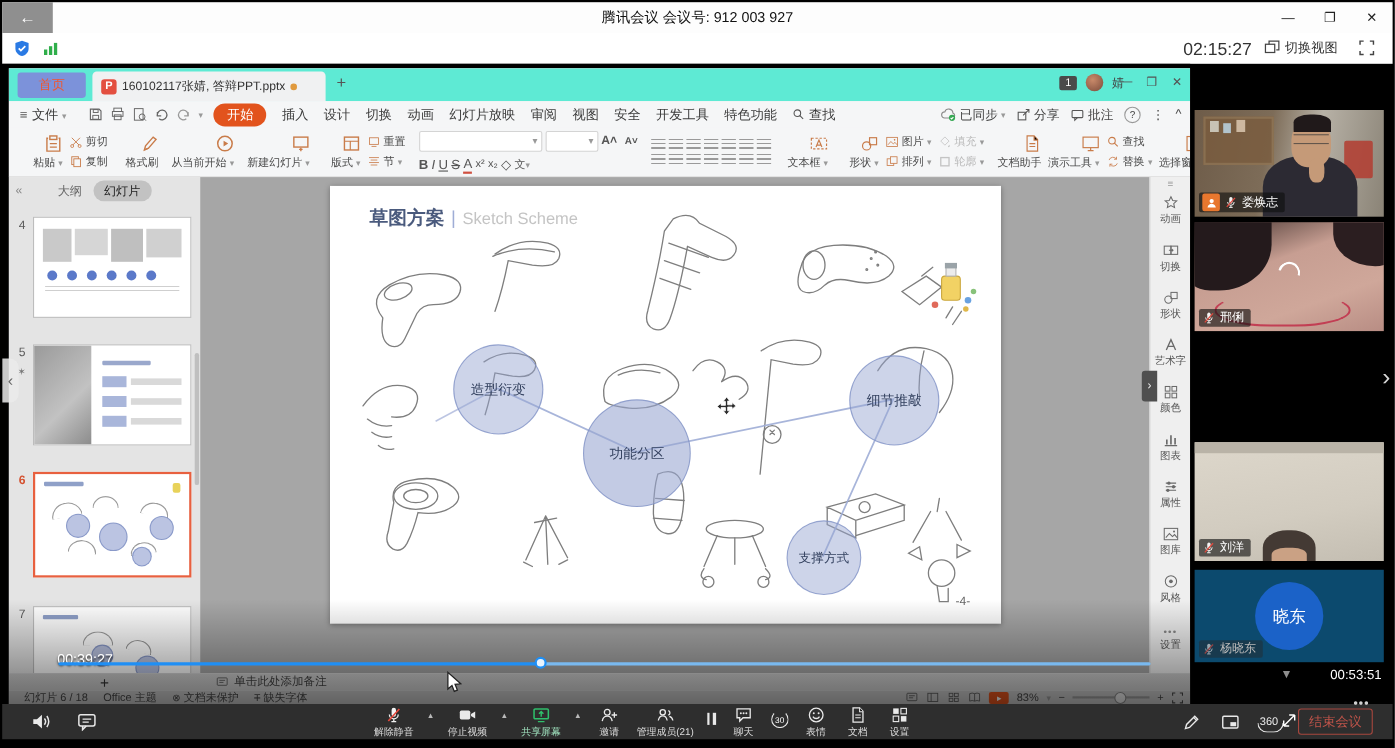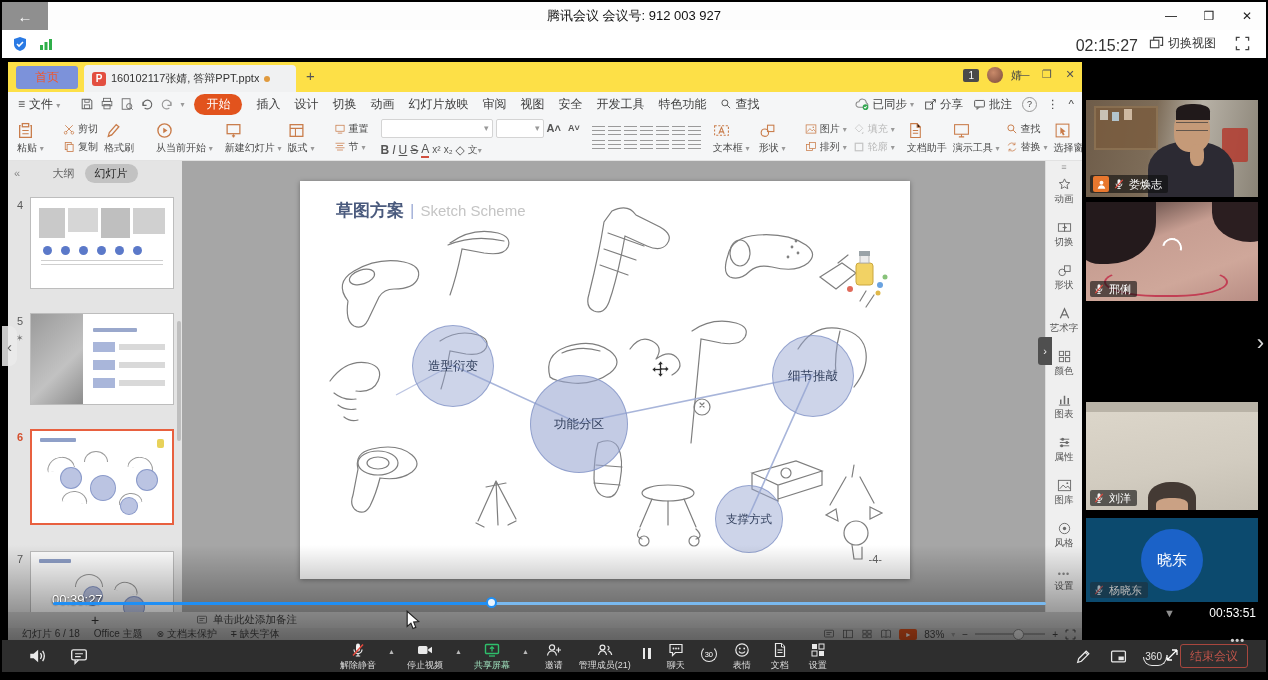--- a/index.html
+++ b/index.html
@@ -16,21 +16,21 @@
   
   #infobar{position:absolute;top:30px;left:2px;right:2px;height:28px;background:#ffffff}
   #infobar .lefticons{position:absolute;left:10px;top:6px;display:flex;gap:10px;align-items:center}
   #meet-timer{position:absolute;right:128px;top:7px;font-size:16px;color:#333}
   #switch-view{position:absolute;right:50px;top:5px;display:flex;gap:4px;align-items:center;font-size:12px;color:#333}
   #fullscreen-btn{position:absolute;right:16px;top:6px}
   
   #share{position:absolute;top:58px;left:2px;width:1080px;height:582px;background:#000;overflow:hidden}
   #wps{position:absolute;left:6px;top:4px;width:1074px;height:578px;background:#f5f6f7;overflow:hidden}
   
-  #wtabs{position:absolute;left:0;top:0;right:0;height:30px;background:#fde047}
+  #wtabs{position:absolute;left:0;top:0;right:0;height:30px;background:#5eead4}
   #home-tab{position:absolute;left:8px;top:4px;width:62px;height:23px;background:#7c92da;border-radius:3px;
             color:#f0572e;font-size:12px;display:flex;align-items:center;justify-content:center}
   #doc-tab{position:absolute;left:76px;top:3px;width:212px;height:27px;background:#f0f1f2;border-radius:4px 4px 0 0;
            display:flex;align-items:center;gap:5px;padding:0 8px;box-sizing:border-box}
   #doc-tab .picon{width:14px;height:14px;background:#e34f40;border-radius:3px;color:#fff;font-size:10px;font-weight:bold;
                   display:flex;align-items:center;justify-content:center;flex:0 0 auto}
   #doc-tab .dname{font-size:11px;color:#333;white-space:nowrap;overflow:hidden;max-width:160px}
   #doc-tab .dot{width:6px;height:6px;border-radius:50%;background:#e09a3e;flex:0 0 auto}
   #newtab-btn{position:absolute;left:298px;top:5px;font-size:15px;color:#555}
   #acct{position:absolute;right:60px;top:5px;display:flex;align-items:center;gap:8px}
@@ -43,21 +43,21 @@
   #wmenu{position:absolute;left:0;top:30px;right:0;height:24px;background:#f5f6f7;display:flex;align-items:center;font-size:12px;color:#3c3c3c}
   #wmenu .mitem{margin-right:14px;white-space:nowrap}
   .pill-active{background:#e2531d;color:#fff;border-radius:11px;padding:2px 12px}
   #wmenu-right{position:absolute;right:8px;top:0;height:24px;display:flex;align-items:center;gap:10px;font-size:11.5px;color:#444}
   .qat{display:flex;align-items:center;gap:6px;margin:0 10px 0 6px}
   
   #wribbon{position:absolute;left:0;top:54px;right:0;height:45px;background:#f5f6f7;border-bottom:1px solid #e2e2e2;
            display:flex;align-items:stretch;padding:2px 4px;box-sizing:border-box;overflow:hidden;white-space:nowrap}
   .rgroup{display:flex;align-items:center;gap:6px;padding:0 5px}
   .rsep{width:1px;background:#e3e3e3;margin:3px 1px}
-  .rbig{display:flex;flex-direction:column;align-items:flex-start;justify-content:center;gap:2px;font-size:10px;color:#4a4a4a;min-width:40px}
+  .rbig{display:flex;flex-direction:column;align-items:flex-end;justify-content:center;gap:2px;font-size:10px;color:#4a4a4a;min-width:40px}
   .rstack{display:flex;flex-direction:column;justify-content:center;gap:4px;font-size:10px;color:#4a4a4a}
   .rstack .row{display:flex;align-items:center;gap:3px}
   .ri{color:#c97c4a}
   .dis{color:#b9b9b9}.dis .ri{color:#c4c4c4}
   .caret{color:#999;font-size:8px}
   .combo{background:#fff;border:1px solid #d4d4d4;height:17px;border-radius:2px;display:flex;align-items:center;justify-content:flex-end;padding:0 3px;color:#999;font-size:9px}
   .fmt{font-size:12px;color:#555;display:flex;gap:7px;align-items:center}
   .pgi{display:inline-block;width:13px;height:10px;background:repeating-linear-gradient(#9a9a9a 0 1px,transparent 1px 4px)}
   
   #wbody{position:absolute;left:0;top:99px;right:0;height:451px;overflow:hidden}
@@ -70,21 +70,21 @@
   .tnum.sel{color:#d4502e;font-weight:bold}
   .tstar{position:absolute;left:8px;top:20px;font-size:9px;color:#777}
   .tbox{position:absolute;left:22px;top:0;width:144px;height:92px;background:#fff;border:1px solid #bdbdbd;box-sizing:border-box;overflow:hidden}
   .tbox.sel{border:2px solid #e8603f;height:96px}
   .mini-line{background:#9aa8cc;height:4px;border-radius:1px}
   .mini-circle{position:absolute;border-radius:50%;background:rgba(150,165,210,.65);border:1px solid rgba(125,143,195,.8)}
   .mini-arc{position:absolute;border:1px solid #9a9a9a;border-radius:50% 50% 0 0/100% 100% 0 0;border-bottom:none}
   #panel-scroll{position:absolute;right:1px;top:160px;width:4px;height:120px;background:#bfbfbf;border-radius:2px}
   
   #wcanvas{position:absolute;left:174px;top:0;width:864px;height:100%;background:#a6a6a6;overflow:hidden}
-  #slide{position:absolute;left:118px;top:20px;width:610px;height:398px;background:#fff;box-shadow:0 1px 5px rgba(0,0,0,.35)}
+  #slide{position:absolute;left:118px;top:8px;width:610px;height:398px;background:#fff;box-shadow:0 1px 5px rgba(0,0,0,.35)}
   #slide-title{position:absolute;left:36px;top:18px;font-size:17px;font-weight:bold;color:#4a5a7d}
   #slide-title .div{color:#9fadd6;font-weight:normal;margin:0 6px}
   #slide-title .en{color:#c4c4c4;font-weight:normal;font-size:15px}
   .bubble{position:absolute;border-radius:50%;background:rgba(151,166,208,.48);border:1.5px solid rgba(128,146,198,.75);
           display:flex;align-items:center;justify-content:center;font-size:12.5px;color:#33415f}
   #slide-page{position:absolute;right:28px;bottom:14px;font-size:11px;color:#666}
   
   #wside{position:absolute;right:0;top:0;width:36px;height:100%;background:#efefef;border-left:1px solid #ddd}
   .side-item{position:absolute;left:0;width:36px;display:flex;flex-direction:column;align-items:center;gap:1px;color:#555;font-size:9.5px}
   .side-item svg{color:#6a6a6a}

